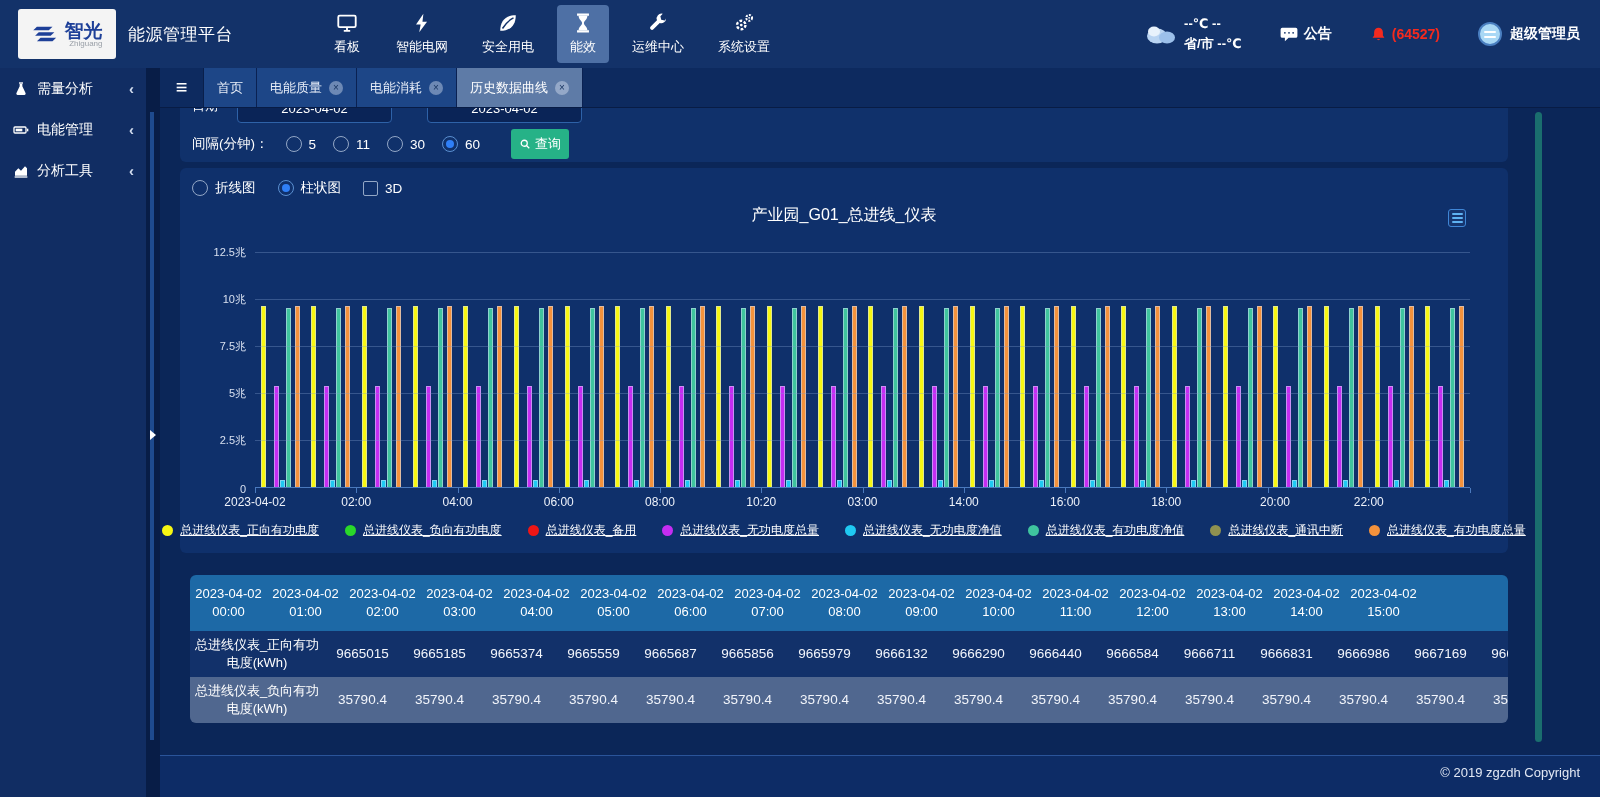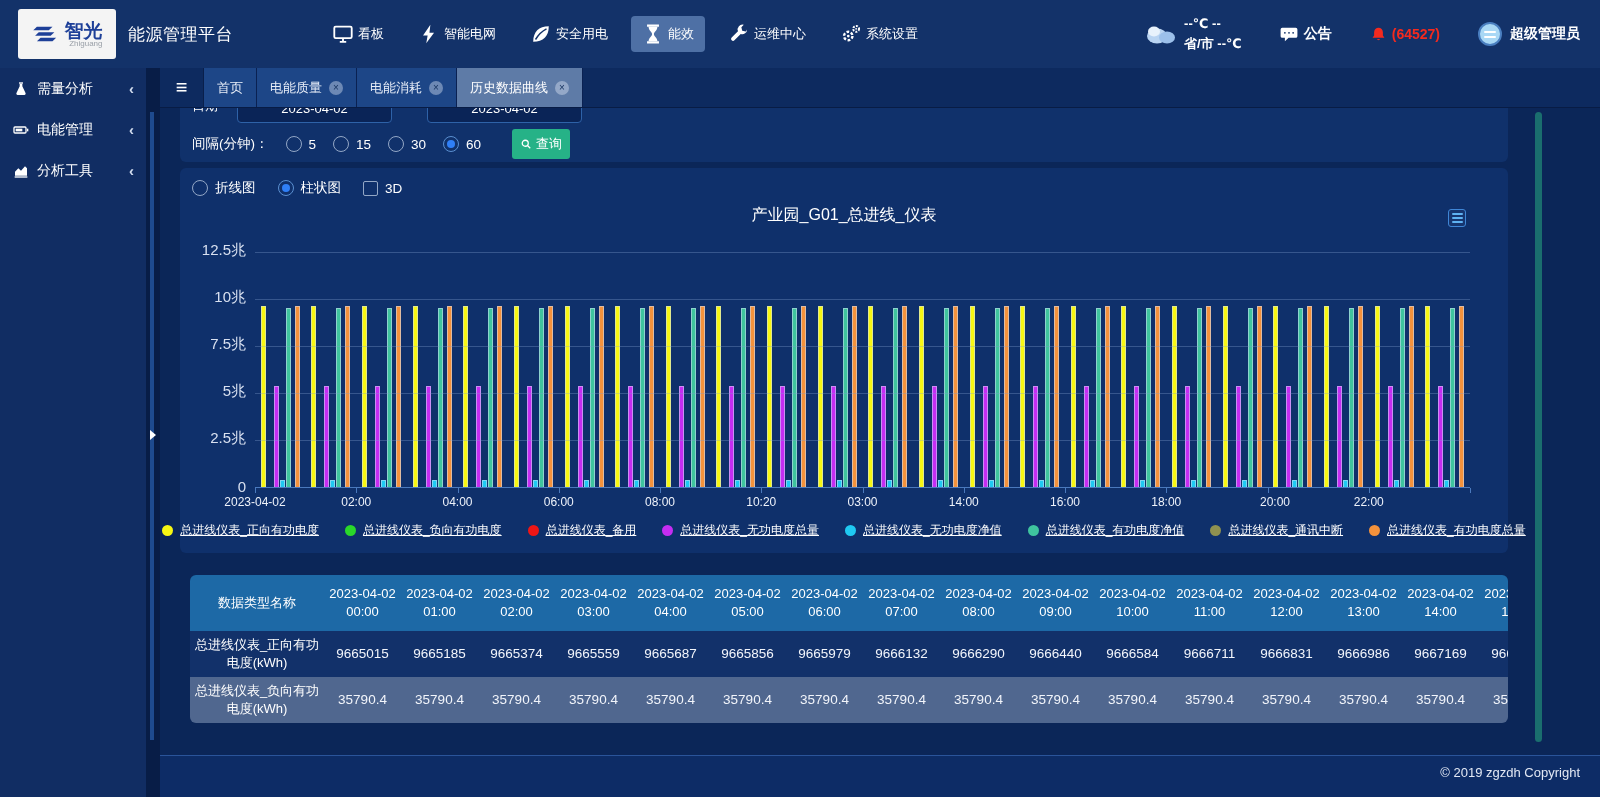--- a/index.html
+++ b/index.html
@@ -8,21 +8,21 @@
   svg{display:block}
   
   .navbar{position:absolute;top:0;left:0;width:1600px;height:68px;background:#133269;display:flex;align-items:center;z-index:40}
   .logo-box{margin-left:18px;width:98px;height:50px;background:#f4f4f4;border-radius:3px;display:flex;align-items:center;justify-content:center;gap:3px;flex:none}
   .logo-glyph svg{width:30px;height:22px}
   .logo-texts{display:flex;flex-direction:column;line-height:1}
   .logo-cn{color:#1d3f98;font-weight:bold;font-size:19px}
   .logo-en{font-size:8px;color:#9aa0a8;text-align:right}
   .app-title{margin-left:12px;font-size:17px;letter-spacing:.5px;white-space:nowrap}
   .main-nav{display:flex;margin-left:88px;gap:12px;align-items:center}
-  .nav-item{display:flex;flex-direction:row;align-items:center;gap:4px;padding:7px 11px;border-radius:4px;cursor:pointer;min-width:52px}
+  .nav-item{display:flex;flex-direction:column;align-items:center;gap:4px;padding:7px 11px;border-radius:4px;cursor:pointer;min-width:52px}
   .nav-item.active{background:#4e70a5}
   .nav-ic{color:#fff}.nav-ic svg{width:22px;height:22px}
   .nav-lb{font-size:13px;white-space:nowrap}
   .nav-right{margin-left:auto;margin-right:20px;display:flex;align-items:center;gap:38px}
   .weather{display:flex;align-items:center;gap:7px;font-size:13px;font-weight:bold}
   .weather svg{width:34px;height:26px}
   .weather .wlines{line-height:1.55;white-space:nowrap}
   .announce{display:flex;align-items:center;gap:6px;font-size:14px;font-weight:bold;cursor:pointer}
   .announce svg{width:18px;height:15px;color:#fff}
   .alarm{display:flex;align-items:center;gap:5px;font-size:14px;font-weight:bold;color:#f52a1e;cursor:pointer}
@@ -65,21 +65,21 @@
   .search-btn svg{width:12px;height:12px;color:#fff}
   
   .chart-card{position:absolute;left:20px;top:100px;width:1328px;height:385px;background:#0f306b;border-radius:6px}
   .ctype-row{position:absolute;left:12px;top:11px;display:flex;align-items:center;gap:22px;font-size:13.5px}
   .chart-title{position:absolute;top:37px;left:0;width:100%;text-align:center;font-size:16px;color:#fff}
   .chart-menu{position:absolute;top:41px;right:42px;width:18px;height:18px;background:#16356f;border:1px solid #3f86d6;border-radius:3px;display:flex;flex-direction:column;justify-content:center;gap:2px;padding:0 2.5px;cursor:pointer}
   .chart-menu i{display:block;height:2px;background:#5fb2f2;border-radius:1px}
   .plot{position:absolute;left:75px;top:85px;width:1215px;height:235px}
   .gridline{position:absolute;left:0;right:0;height:1px;background:rgba(130,158,205,.35)}
   .axisline{position:absolute;left:0;right:0;bottom:0;height:1px;background:#4a79bd}
-  .ytick{position:absolute;right:calc(100% + 9px);font-size:15px;color:#d8e0f0;white-space:nowrap}
+  .ytick{position:absolute;right:calc(100% + 9px);font-size:11px;color:#d8e0f0;white-space:nowrap}
   .xtick{position:absolute;top:100%;width:1px;height:5px;background:#4a79bd}
   .xlabel{position:absolute;top:calc(100% + 7px);transform:translateX(-50%);font-size:12px;color:#eef2fa;white-space:nowrap}
   .bars{position:absolute;inset:0;display:flex;align-items:flex-end}
   .bar-group{flex:1 1 0;display:flex;justify-content:center;align-items:flex-end;column-gap:1px;height:100%}
   .bar{width:5px;border:1px solid rgba(208,222,245,.55);border-bottom:none;flex:none}
   .legend{position:absolute;left:0;right:0;bottom:14px;display:flex;justify-content:center;align-items:center;gap:26px}
   .leg-item{display:flex;align-items:center;gap:7px;cursor:pointer}
   .leg-dot{width:11px;height:11px;border-radius:50%;flex:none}
   .leg-lb{font-size:12px;color:#fff;text-decoration:underline;white-space:nowrap}
   
@@ -262,21 +262,21 @@
     <div class="date-input di2">2023-04-02</div>
     <div class="interval-row">
       <span>间隔(分钟)：</span>
       <span id="interval-opts" style="display:flex;gap:17px;align-items:center">
           <span class="opt">
             <span class="rd"></span>
             <span>5</span>
           </span>
           <span class="opt">
             <span class="rd"></span>
-            <span>15</span>
+            <span>11</span>
           </span>
           <span class="opt">
             <span class="rd"></span>
             <span>30</span>
           </span>
           <span class="opt">
             <span class="rd sel"></span>
             <span>60</span>
           </span>
         </span>
@@ -625,21 +625,20 @@
         </span>
         <span class="leg-item">
           <span class="leg-dot" style="background:#f4923c"></span>
           <span class="leg-lb">总进线仪表_有功电度总量</span>
         </span>
       </div>
   </div>
 
   <div class="data-table" id="data-table">
       <div class="trow thead">
-        <div class="tc first">数据类型名称</div>
         <div class="tc col">2023-04-02 00:00</div>
         <div class="tc col">2023-04-02 01:00</div>
         <div class="tc col">2023-04-02 02:00</div>
         <div class="tc col">2023-04-02 03:00</div>
         <div class="tc col">2023-04-02 04:00</div>
         <div class="tc col">2023-04-02 05:00</div>
         <div class="tc col">2023-04-02 06:00</div>
         <div class="tc col">2023-04-02 07:00</div>
         <div class="tc col">2023-04-02 08:00</div>
         <div class="tc col">2023-04-02 09:00</div>

